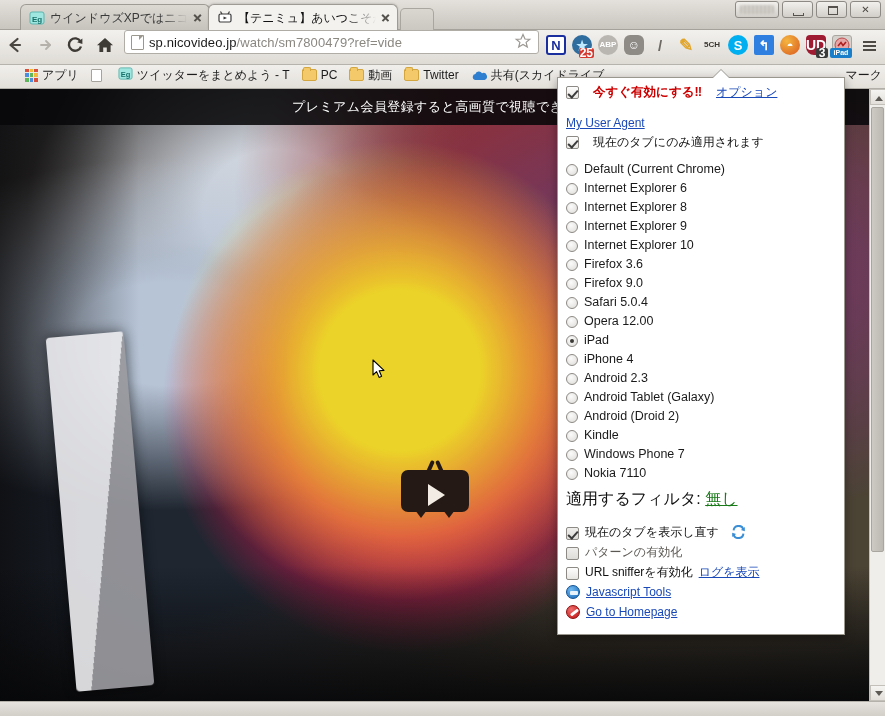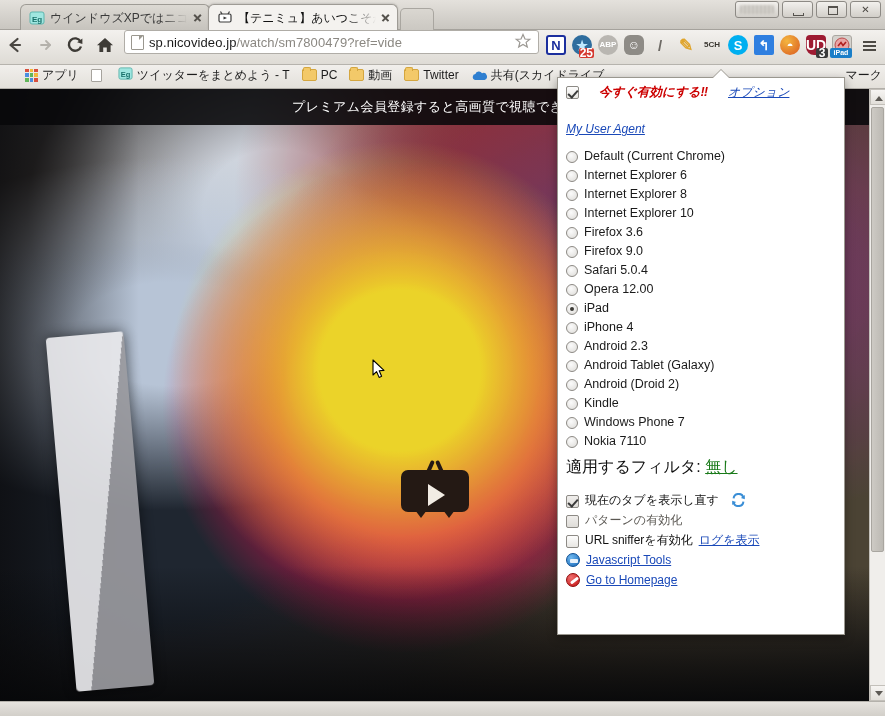--- a/index.html
+++ b/index.html
@@ -269,21 +269,21 @@
     padding:6px 8px 0 8px;
     font-size:12px; color:#111; overflow:hidden;
   }
   .popup-arrow {
     position:absolute; left:713px; top:70px; width:0; height:0;
     border-left:8px solid transparent; border-right:8px solid transparent;
     border-bottom:8px solid #fff;
     filter:drop-shadow(0 -1px 0 #9a978f);
     z-index:12;
   }
-  .pop-row { display:flex; align-items:flex-start; gap:20px; line-height:17px;font-style:italic; }
+  .pop-row { display:flex; align-items:flex-start; gap:14px; line-height:17px; }
   .pop-head { margin-bottom:1px; flex-wrap:wrap; }
   .enable-label { color:#cc0000; font-weight:bold; font-size:12.5px; }
   a.lnk { color:#1a49b8; text-decoration:underline; cursor:pointer; }
   .cb {
     width:13px; height:13px; flex:0 0 13px; margin-top:2px;
     border:1px solid #8d8a85; border-radius:2px;
     background:linear-gradient(#fdfdfd,#e8e6e2); position:relative;
   }
   .cb.checked::after {
     content:""; position:absolute; left:3px; top:1px; width:4px; height:8px;
@@ -584,33 +584,41 @@
   <div class="popup-arrow"></div>
   <div class="popup">
 
     <div class="pop-row pop-head">
       <span class="cb checked"></span>
       <span class="enable-label">今すぐ有効にする‼</span>
       <a class="lnk">オプション</a>
       <a class="lnk">My User Agent</a>
     </div>
 
+    <div class="pop-row" style="margin-top:2px;">
+      <span class="cb checked"></span>
+      <span>現在のタブにのみ適用されます</span>
+    </div>
 
     <div class="radio-list">
       <div class="rrow">
         <span class="rd"></span>
         <span class="rlabel">Default (Current Chrome)</span>
       </div>
       <div class="rrow">
         <span class="rd"></span>
         <span class="rlabel">Internet Explorer 6</span>
       </div>
       <div class="rrow">
         <span class="rd"></span>
         <span class="rlabel">Internet Explorer 8</span>
+      </div>
+      <div class="rrow">
+        <span class="rd"></span>
+        <span class="rlabel">Internet Explorer 9</span>
       </div>
       <div class="rrow">
         <span class="rd"></span>
         <span class="rlabel">Internet Explorer 10</span>
       </div>
       <div class="rrow">
         <span class="rd"></span>
         <span class="rlabel">Firefox 3.6</span>
       </div>
       <div class="rrow">

